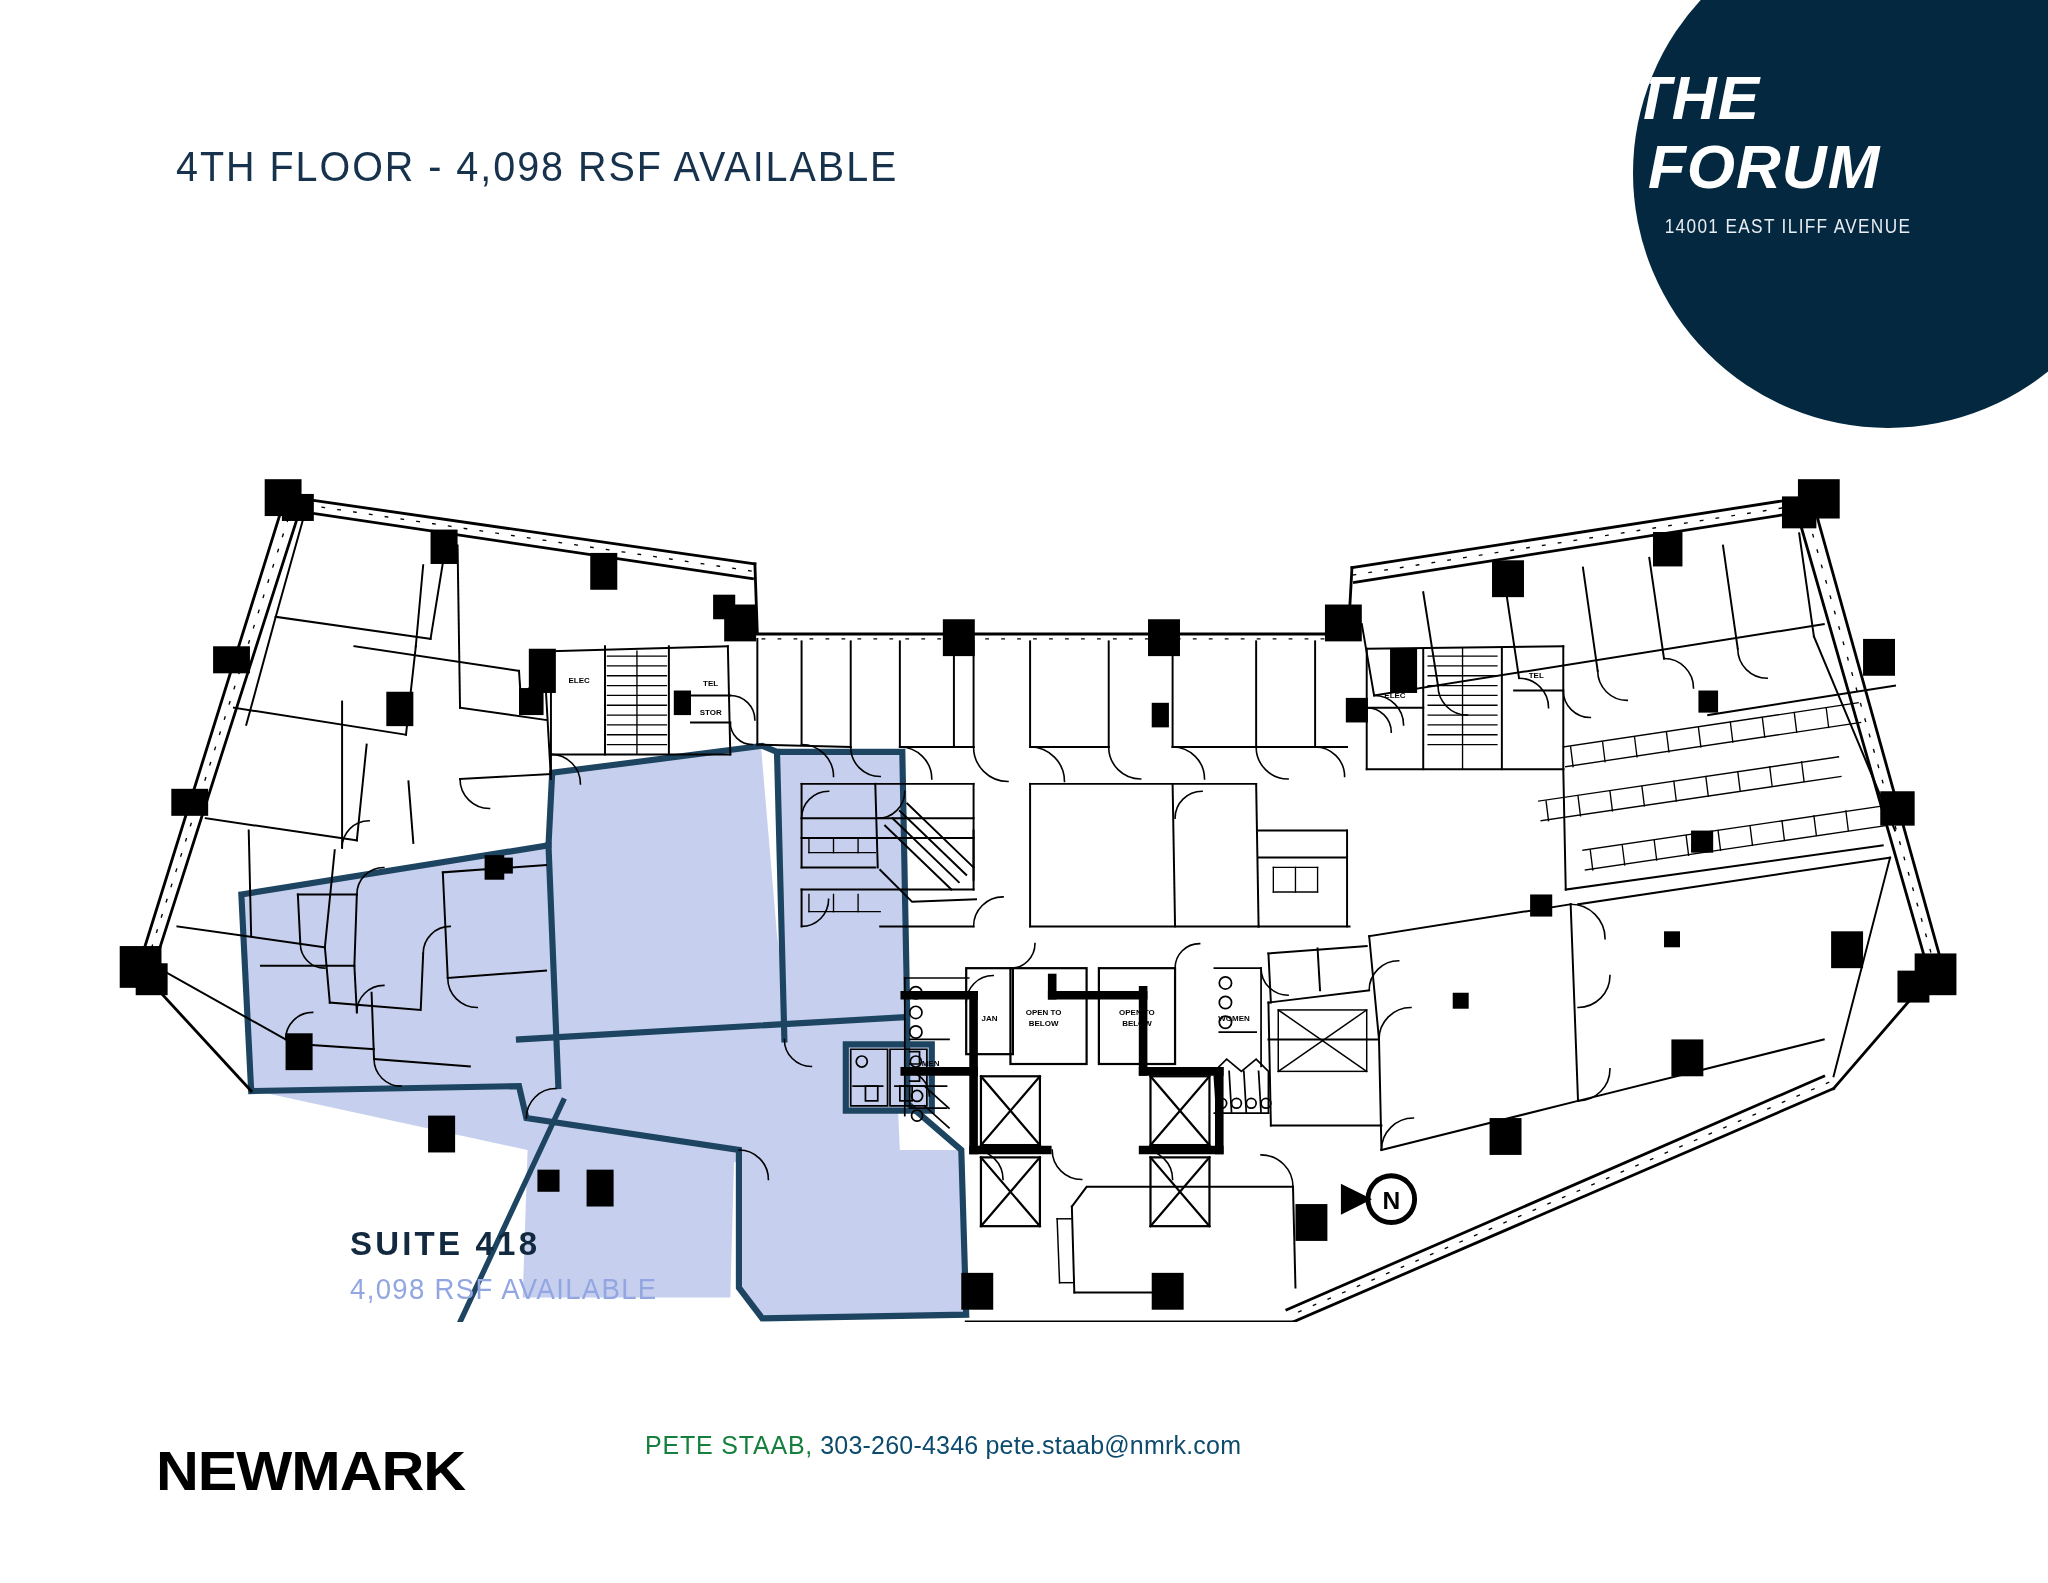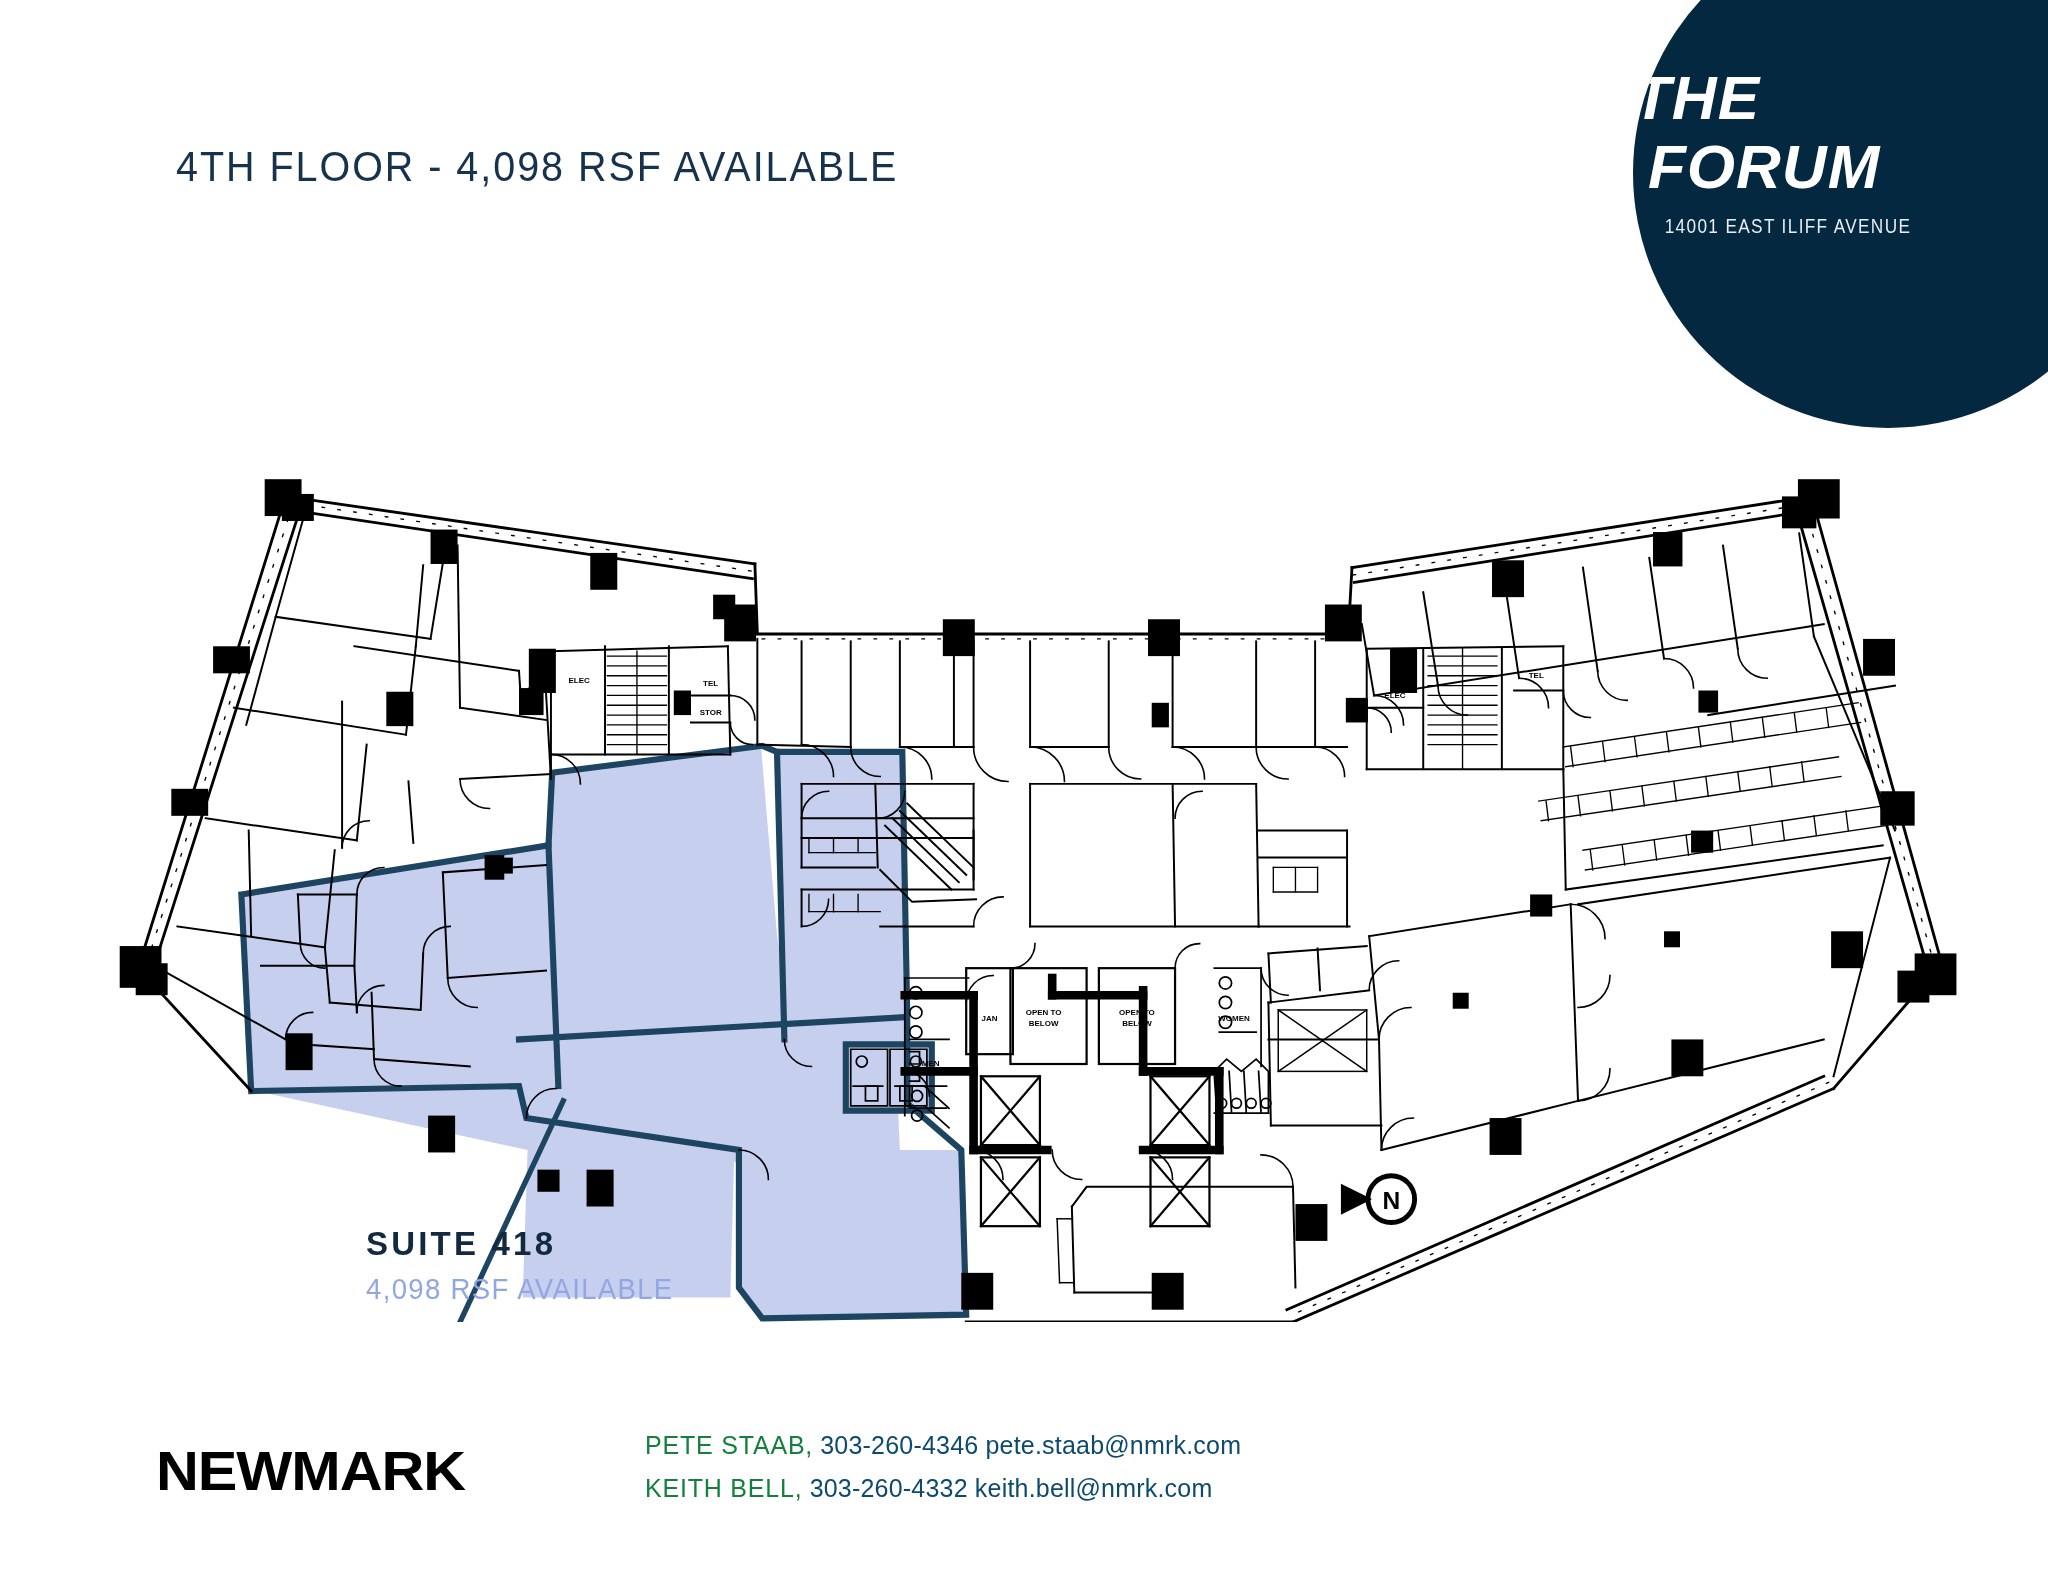--- a/index.html
+++ b/index.html
@@ -77,21 +77,21 @@
     left: 95px;
     top: 462px;
     width: 1880px;
     height: 860px;
   }
   #floorplan-svg { display: block; width: 100%; height: 100%; }
 
   
   #suite-callout {
     position: absolute;
-    left: 366px;
+    left: 350px;
     top: 1225px;
     width: 500px;
   }
   #suite-name {
     display: block;
     font-size: 33px;
     font-weight: bold;
     letter-spacing: 3.2px;
     color: #13293f;
     font-family: "Liberation Sans", sans-serif;
@@ -701,17 +701,13 @@
   <span id="suite-sub">4,098 RSF AVAILABLE</span>
 </div>
 
 <div id="newmark-logo">NEWMARK</div>
 
 <div id="contact-block">
   <div class="contact-row">
     <span class="contact-name">PETE STAAB,</span>
     <span class="contact-detail">303-260-4346 pete.staab@nmrk.com</span>
   </div>
-  <div class="contact-row">
-    <span class="contact-name">KEITH BELL,</span>
-    <span class="contact-detail">303-260-4332 keith.bell@nmrk.com</span>
-  </div>
 </div>
 
 </body></html>

